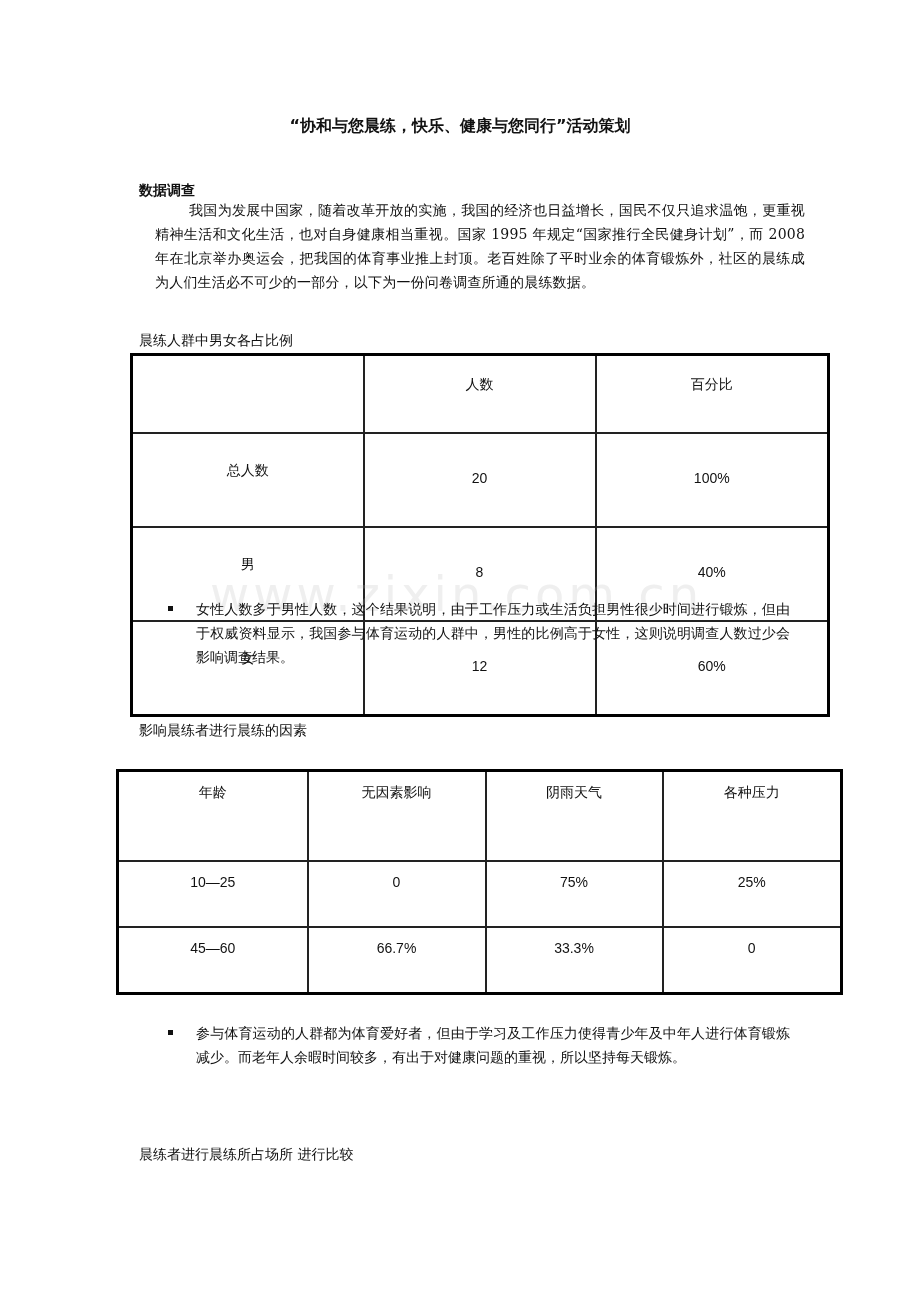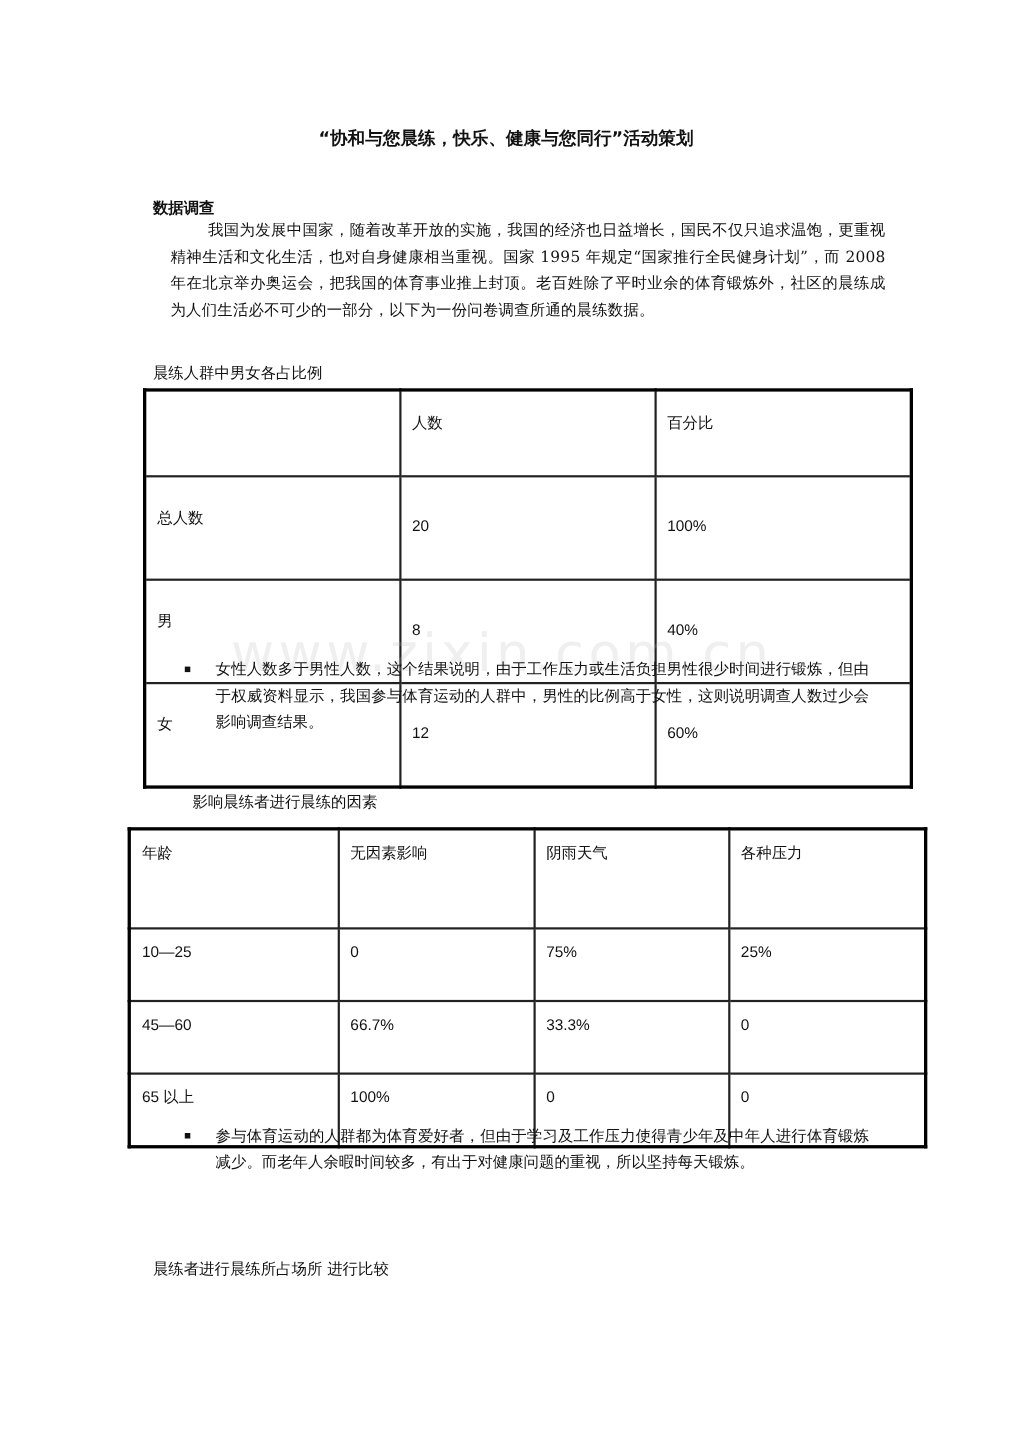--- a/index.html
+++ b/index.html
@@ -57,30 +57,31 @@
       border-collapse: collapse;
       table-layout: fixed;
       border: 3px solid #000;
       font-size: 14px;
     }
     table.data td {
       border: 2px solid #222;
       padding: 0 10px;
       vertical-align: top;
       font-family: "Liberation Sans", "DejaVu Sans", sans-serif;
+      text-align: center;
     }
     .cell-label {
       font-family: "DejaVu Serif", "Liberation Serif", serif;
     }
     #t1 { left: 130px; top: 353px; width: 697px; }
     #t1 td { height: 56px; }
     #t1 tr.hdr td { padding-top: 20px; }
     #t1 tr.body td.c0 { padding-top: 28px; }
     #t1 tr.body td.cn { padding-top: 36px; }
-    #t2 { left: 116px; top: 752px; width: 724px; padding-left: 36px; }
+    #t2 { left: 116px; top: 769px; width: 724px; padding-left: 36px; }
     #t2 tr.hdr td { height: 76px; padding-top: 12px; }
     #t2 tr.body td { height: 52px; padding-top: 12px; }
     .bullet {
       position: absolute;
       left: 168px;
       width: 622px;
       font-size: 14px;
       line-height: 24px;
     }
     .bullet .marker {
@@ -149,21 +150,21 @@
 </tbody>
   </table>
 
 <div class="watermark">www.zixin.com.cn</div>
 
 <div class="bullet" style="top:597px;">
   <span class="marker"></span>
   <span class="text">女性人数多于男性人数，这个结果说明，由于工作压力或生活负担男性很少时间进行锻炼，但由于权威资料显示，我国参与体育运动的人群中，男性的比例高于女性，这则说明调查人数过少会影响调查结果。</span>
 </div>
 
-<div class="caption" style="left:139px; top:720px;margin-left:36px;">影响晨练者进行晨练的因素</div>
+<div class="caption" style="left:139px; top:720px;">影响晨练者进行晨练的因素</div>
 
 <table class="data" id="t2">
   <colgroup>
     <col style="width:190px">
     <col style="width:178px">
     <col style="width:177px">
     <col style="width:179px">
   </colgroup>
   <tbody>
       <tr class="hdr">
@@ -177,26 +178,20 @@
     <td>0</td>
     <td>75%</td>
     <td>25%</td>
   </tr>
   <tr class="body">
     <td>45—60</td>
     <td>66.7%</td>
     <td>33.3%</td>
     <td>0</td>
   </tr>
-  <tr class="body">
-    <td>65 以上</td>
-    <td>100%</td>
-    <td>0</td>
-    <td>0</td>
-  </tr>
 </tbody>
   </table>
 
 <div class="bullet" style="top:1021px;">
   <span class="marker"></span>
   <span class="text">参与体育运动的人群都为体育爱好者，但由于学习及工作压力使得青少年及中年人进行体育锻炼减少。而老年人余暇时间较多，有出于对健康问题的重视，所以坚持每天锻炼。</span>
 </div>
 
 <div class="caption" style="left:139px; top:1144px;">晨练者进行晨练所占场所  进行比较</div>
 

